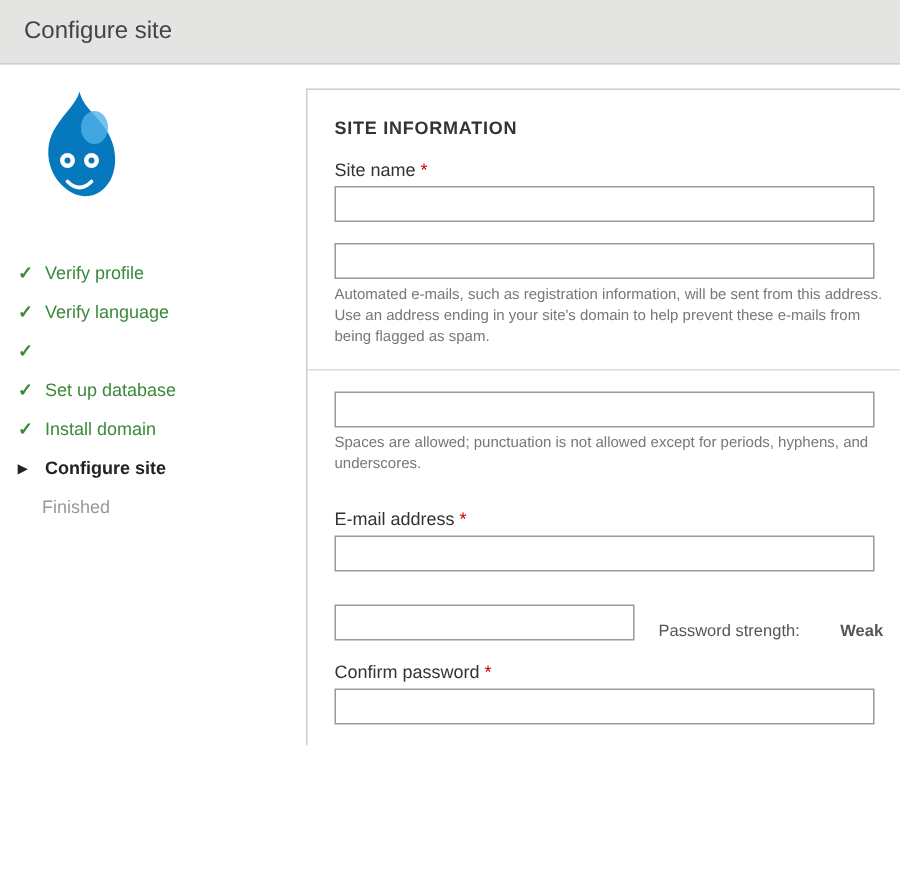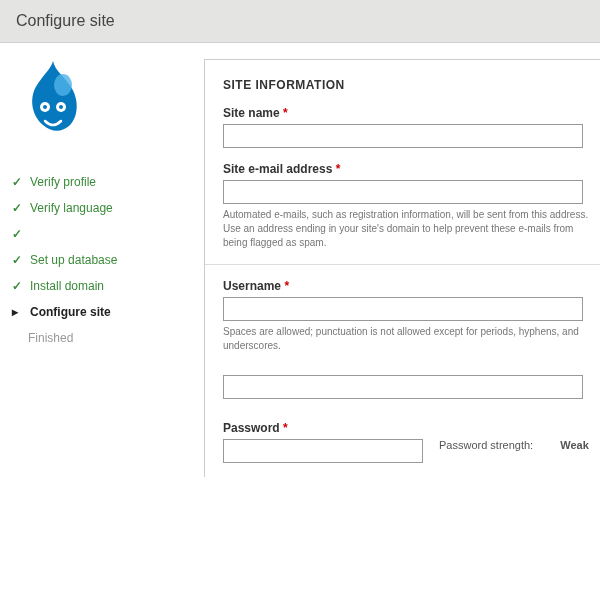--- a/index.html
+++ b/index.html
@@ -80,36 +80,36 @@
       color: #333;
       margin-bottom: 14px;
       margin-top: 4px;
     }
     .field {
       margin-bottom: 14px;
     }
     .field label {
       display: block;
       font-size: 12px;
-      font-weight: bold;
+      font-weight: normal;
       color: #333;
       margin-bottom: 4px;
     }
     .req { color: #c00; }
     .text-input {
       width: 100%;
       max-width: 360px;
       border: 1px solid #999;
       padding: 4px;
       font-size: 12px;
       height: 24px;
     }
     .pw-row {
       display: flex;
-      align-items: flex-start;
+      align-items: flex-end;
       gap: 16px;
     }
     .pw-row .text-input { width: 200px; }
     .pw-meta {
       font-size: 11px;
       color: #555;
       white-space: nowrap;
     }
     .pw-meta .val {
       font-weight: bold;
@@ -183,56 +183,55 @@
 
     <div class="field">
       <label>
         <span>Site name</span>
         <span class="req">*</span>
       </label>
       <input type="text" class="text-input" value="" style="">
     </div>
 
     <div class="field">
+      <input type="text" class="text-input" value="" style="">
+      <div class="help">Automated e-mails, such as registration information, will be sent from this address. Use an address ending in your site's domain to help prevent these e-mails from being flagged as spam.</div>
+    </div>
+
+    <div class="divider"></div>
+
+
+    <div class="field">
+      <input type="text" class="text-input" value="" style="">
+      <div class="help">Spaces are allowed; punctuation is not allowed except for periods, hyphens, and underscores.</div>
+    </div>
+
+    <div class="spacer"></div>
+
+    <div class="field">
       <label>
-        <span>Site e-mail address</span>
+        <span>E-mail address</span>
         <span class="req">*</span>
       </label>
       <input type="text" class="text-input" value="" style="">
-      <div class="help">Automated e-mails, such as registration information, will be sent from this address. Use an address ending in your site's domain to help prevent these e-mails from being flagged as spam.</div>
-    </div>
-
-    <div class="divider"></div>
-
-
-    <div class="field">
-      <label>
-        <span>Username</span>
-        <span class="req">*</span>
-      </label>
-      <input type="text" class="text-input" value="" style="">
-      <div class="help">Spaces are allowed; punctuation is not allowed except for periods, hyphens, and underscores.</div>
     </div>
 
     <div class="spacer"></div>
 
     <div class="field">
-      <input type="text" class="text-input" value="" style="">
-    </div>
-
-    <div class="spacer"></div>
-
-    <div class="field">
-      <label>
-        <span>Password</span>
-        <span class="req">*</span>
-      </label>
       <div class="pw-row">
         <input type="password" class="text-input" value="" style="">
         <div class="pw-meta">
           <span>Password strength:</span>
           <span class="val">Weak</span>
         </div>
       </div>
     </div>
 
+    <div class="field">
+      <label>
+        <span>Confirm password</span>
+        <span class="req">*</span>
+      </label>
+      <input type="password" class="text-input" value="" style="">
+    </div>
   </div>
 </div>
 
 </body></html>

